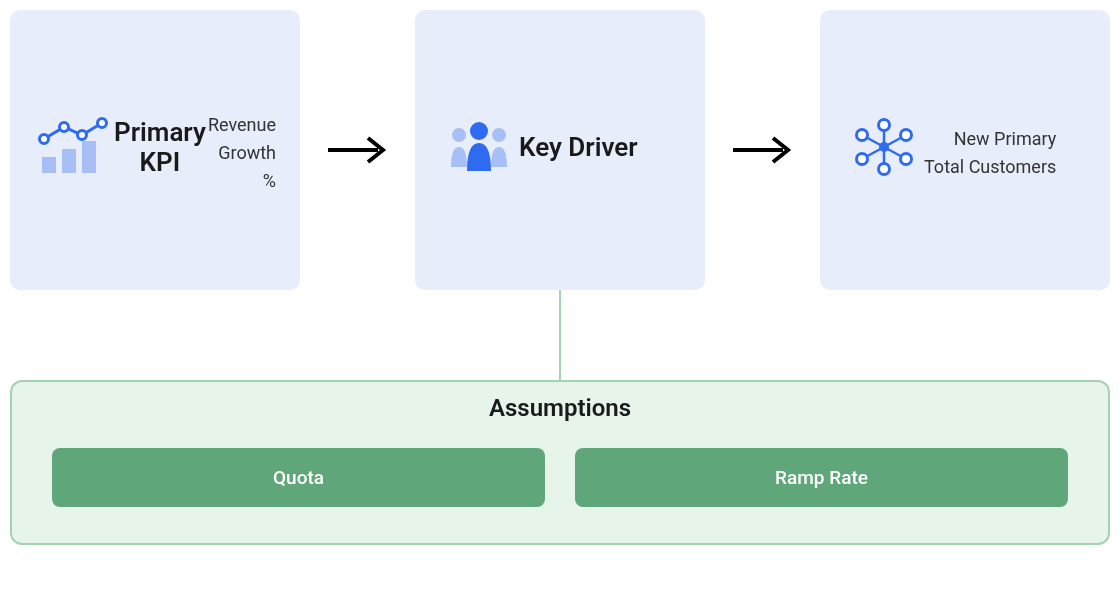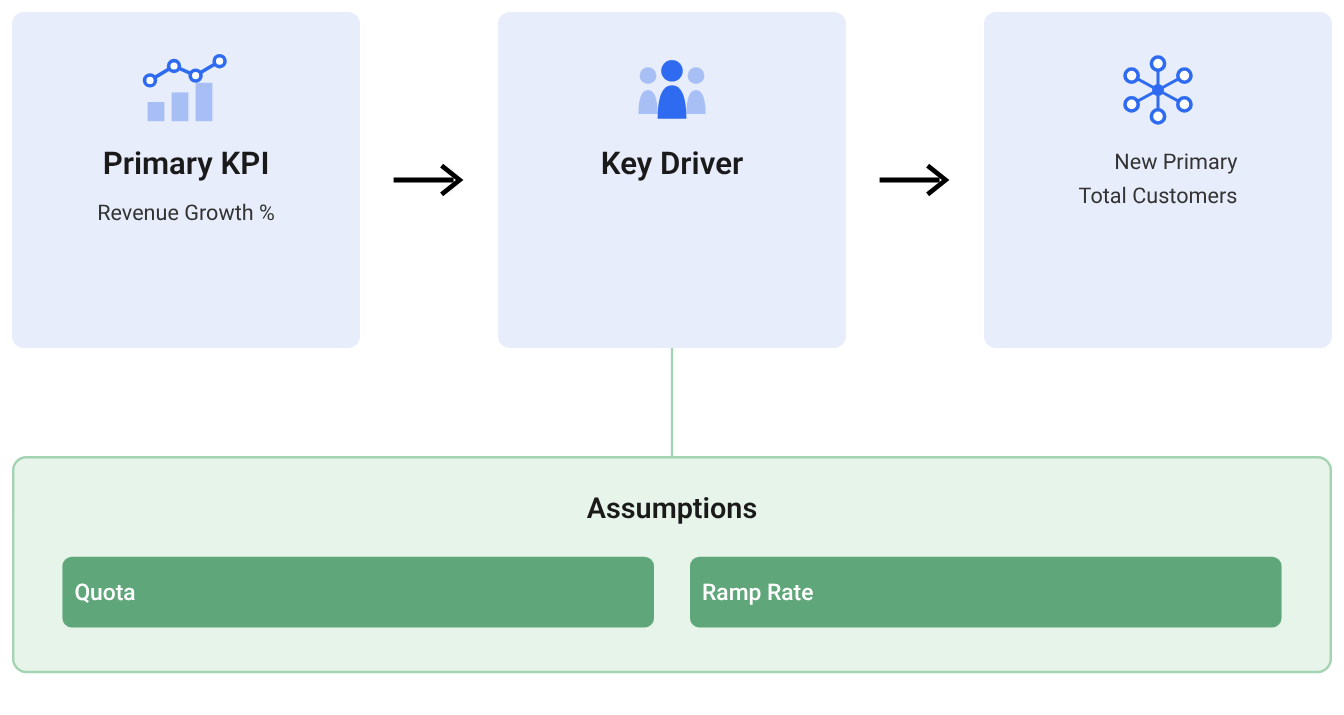--- a/index.html
+++ b/index.html
@@ -17,21 +17,21 @@
     justify-content: space-between;
     gap: 0;
   }
   .card {
     background: #e8edfb;
     border-radius: 10px;
     width: 290px;
     height: 280px;
     padding: 30px 24px 24px 24px;
     display: flex;
-    flex-direction: column;
+    flex-direction: row;
     align-items: center;
     justify-content: flex-start;
   }
   .card-icon {
     height: 70px;
     display: flex;
     align-items: center;
     justify-content: center;
     margin-bottom: 12px;
   }
@@ -64,40 +64,41 @@
     background: #a4d3b2;
   }
   .assumptions-box {
     position: absolute;
     left: 10px;
     right: 10px;
     top: 380px;
     border: 2px solid #a4d3b2;
     border-radius: 12px;
     background: #e7f4ea;
-    padding: 28px 40px 36px 40px;
+    padding: 12px 40px 36px 40px;
   }
   .assumptions-title {
     font-size: 24px;
     font-weight: 600;
     color: #1a1a1a;
     text-align: center;
     margin-bottom: 26px;
   }
   .assumptions-row {
     display: flex;
     justify-content: space-between;
     gap: 30px;
   }
   .pill {
     flex: 1;
     background: #5fa77a;
     color: #fff;
     font-size: 19px;
     font-weight: 500;
+    text-align: center;
     padding: 18px 10px;
     border-radius: 8px;
   }
 </style>
 </head>
 <body>
 
 <div class="top-row">
 
   <div class="card">

